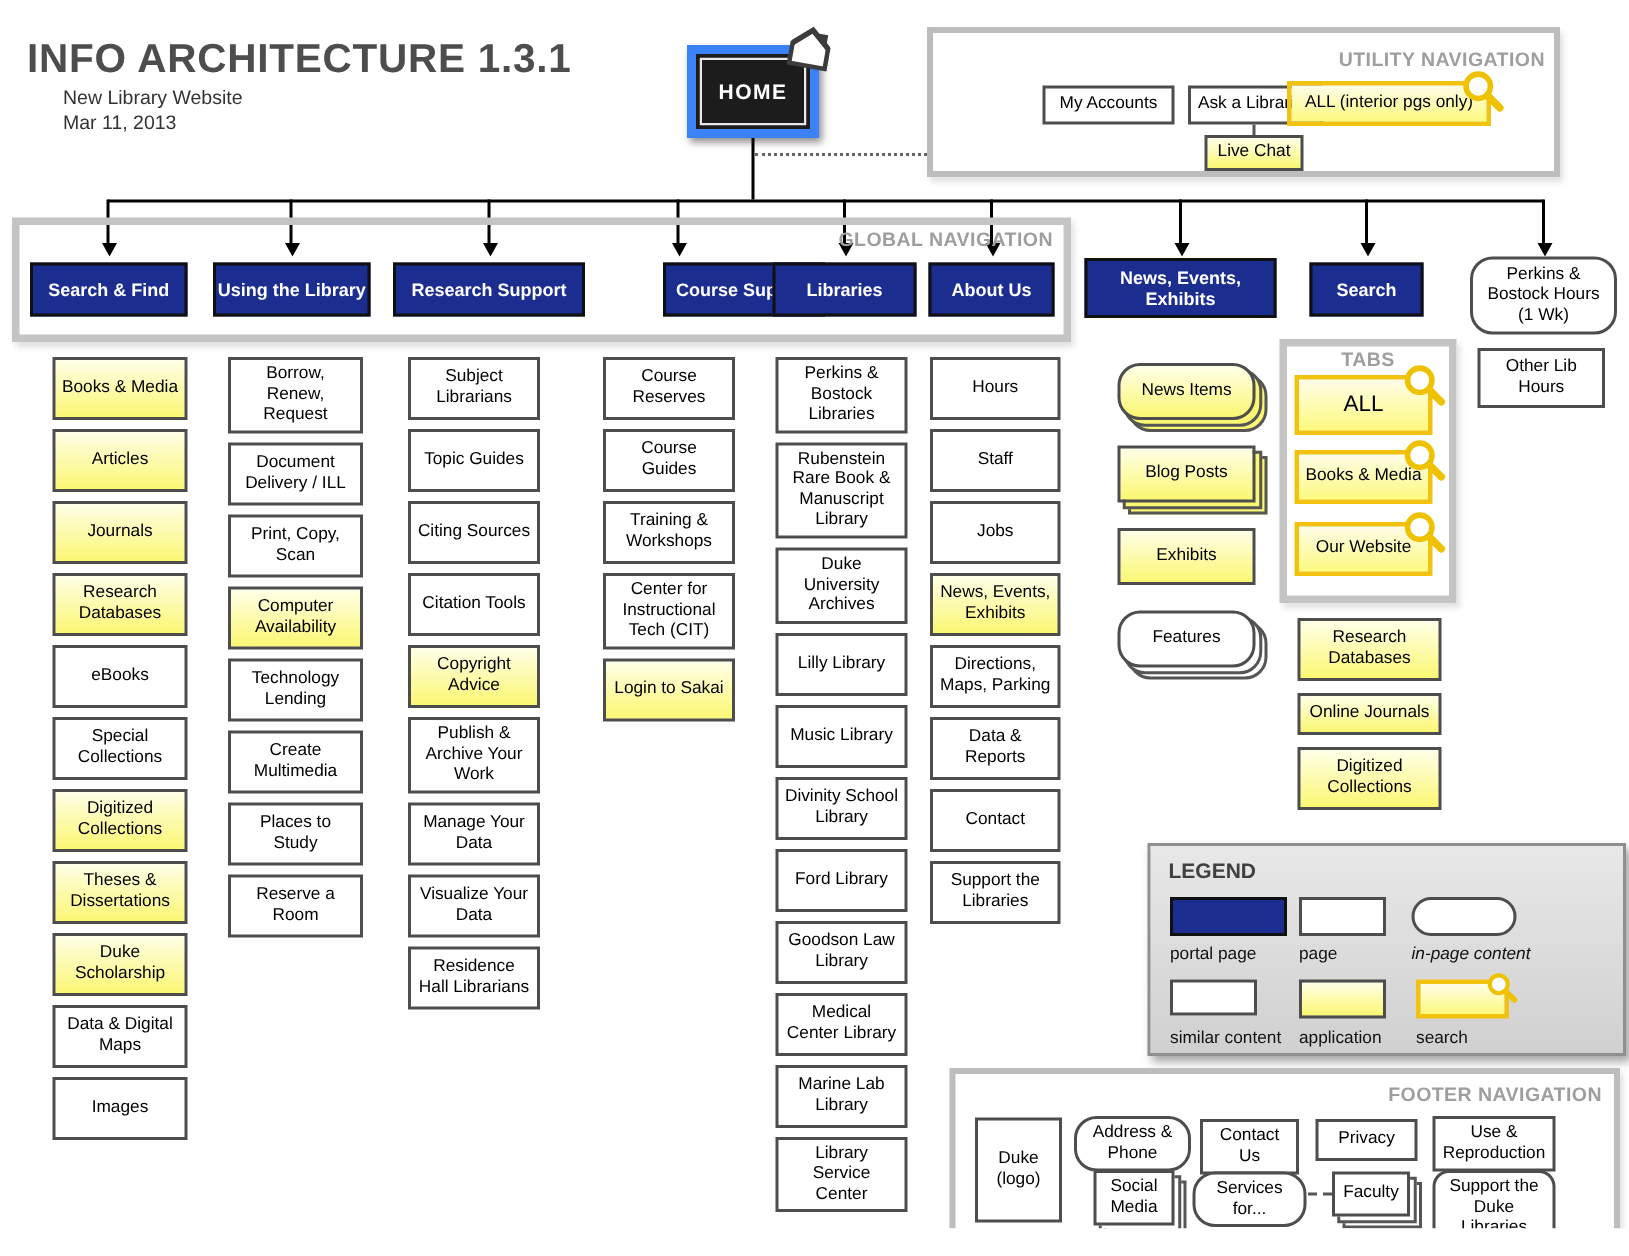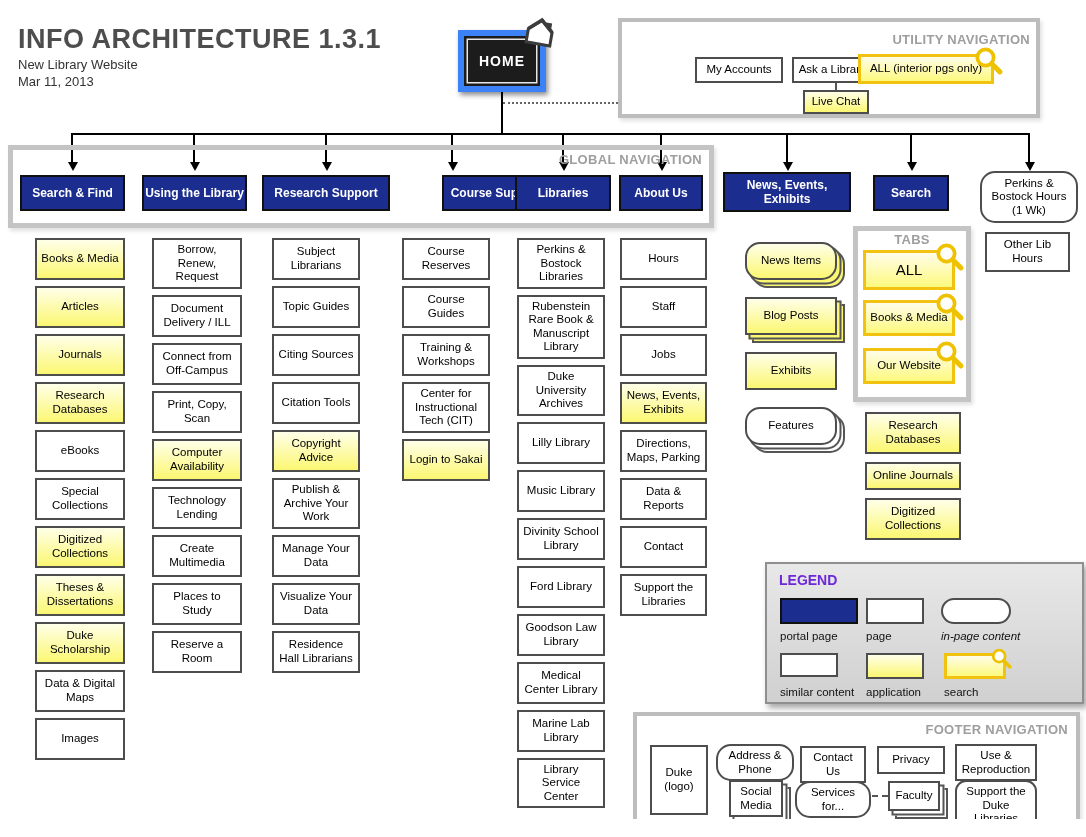--- a/index.html
+++ b/index.html
@@ -2,21 +2,21 @@
 <html><head>
 <meta charset="utf-8">
 <style>
   html,body{margin:0;padding:0;background:#fff;}
   .canvas{position:relative;width:1086px;height:819px;background:#fff;overflow:hidden;
           font-family:"Liberation Sans","DejaVu Sans",sans-serif;z-index:0;}
 
   
   .titleblock{position:absolute;left:18px;top:24px;color:#4a4a4a;}
   .title{font-size:27px;font-weight:bold;letter-spacing:.5px;color:#4d4d4d;}
-  .subtitle,.date{font-size:13px;color:#333;margin-top:2px;}
+  .subtitle,.date{font-size:13px;color:#333;margin-top:2px;margin-left:24px;}
 
   
   .box{position:relative;box-sizing:border-box;display:flex;align-items:center;justify-content:center;
        text-align:center;border:2.5px solid #4d4d4d;background:#fff;font-size:11.5px;line-height:1.18;
        color:#000;padding:3px 4px;min-height:42px;}
   .app{background:linear-gradient(180deg,#ffffe8 0%,#fbf772 100%);}
   .portal{background:#1c2d90;border:2px solid #101010;color:#fff;font-weight:bold;font-size:12px;min-height:0;}
   .round{border-radius:15px;}
   .searchbox{background:linear-gradient(180deg,#fffde9 0%,#fdf97e 100%);border:3px solid #f2c211;}
   .nowrap{white-space:nowrap;}
@@ -43,21 +43,21 @@
   
   .panel{position:absolute;box-sizing:border-box;border:4px solid #bdbdbd;background:transparent;
          box-shadow:2px 3px 4px rgba(0,0,0,.12);}
   .panel-label{position:absolute;font-weight:bold;font-size:13px;color:#9e9e9e;letter-spacing:.3px;}
   .p-utility{left:618px;top:18px;width:422px;height:100px;}
   .p-global{left:8px;top:145px;width:706px;height:83px;border-width:5px;border-color:#c4c4c4;}
   .p-tabs{left:853px;top:226px;width:118px;height:176px;border-width:5px;border-color:#c4c4c4;}
   .p-footer{left:633px;top:712px;width:447px;height:120px;}
   .p-legend{left:765px;top:562px;width:315px;height:138px;border:2px solid #8f8f8f;
             background:linear-gradient(180deg,#e8e8e8 0%,#d0d0d0 100%);box-shadow:3px 4px 6px rgba(0,0,0,.35);}
-  .legend-label{position:absolute;left:779px;top:572px;font-weight:bold;font-size:14px;color:#6d28d9;}
+  .legend-label{position:absolute;left:779px;top:572px;font-weight:bold;font-size:14px;color:#404040;}
 
   
   .hline,.vline,.dotline,.dashline-v,.dashline-h{position:absolute;}
   .hline{border-top:2px solid #000;}
   .vline{border-left:2px solid #000;}
   .dotline{border-top:2px dotted #666;}
   .dashline-v{border-left:2px dashed #555;}
   .dashline-h{border-top:2px dashed #555;}
   .drop{position:absolute;top:133px;height:30px;width:0;border-left:2px solid #000;}
   .drop::after{content:"";position:absolute;left:-5px;top:29px;width:0;height:0;
@@ -206,23 +206,20 @@
       <div class="box">
         <span>Images</span>
       </div>
     </div>
   <div class="col c2" id="col-2">
       <div class="box">
         <span>Borrow, Renew, Request</span>
       </div>
       <div class="box">
         <span>Document Delivery / ILL</span>
-      </div>
-      <div class="box">
-        <span>Connect from Off-Campus</span>
       </div>
       <div class="box">
         <span>Print, Copy, Scan</span>
       </div>
       <div class="box app">
         <span>Computer Availability</span>
       </div>
       <div class="box">
         <span>Technology Lending</span>
       </div>

